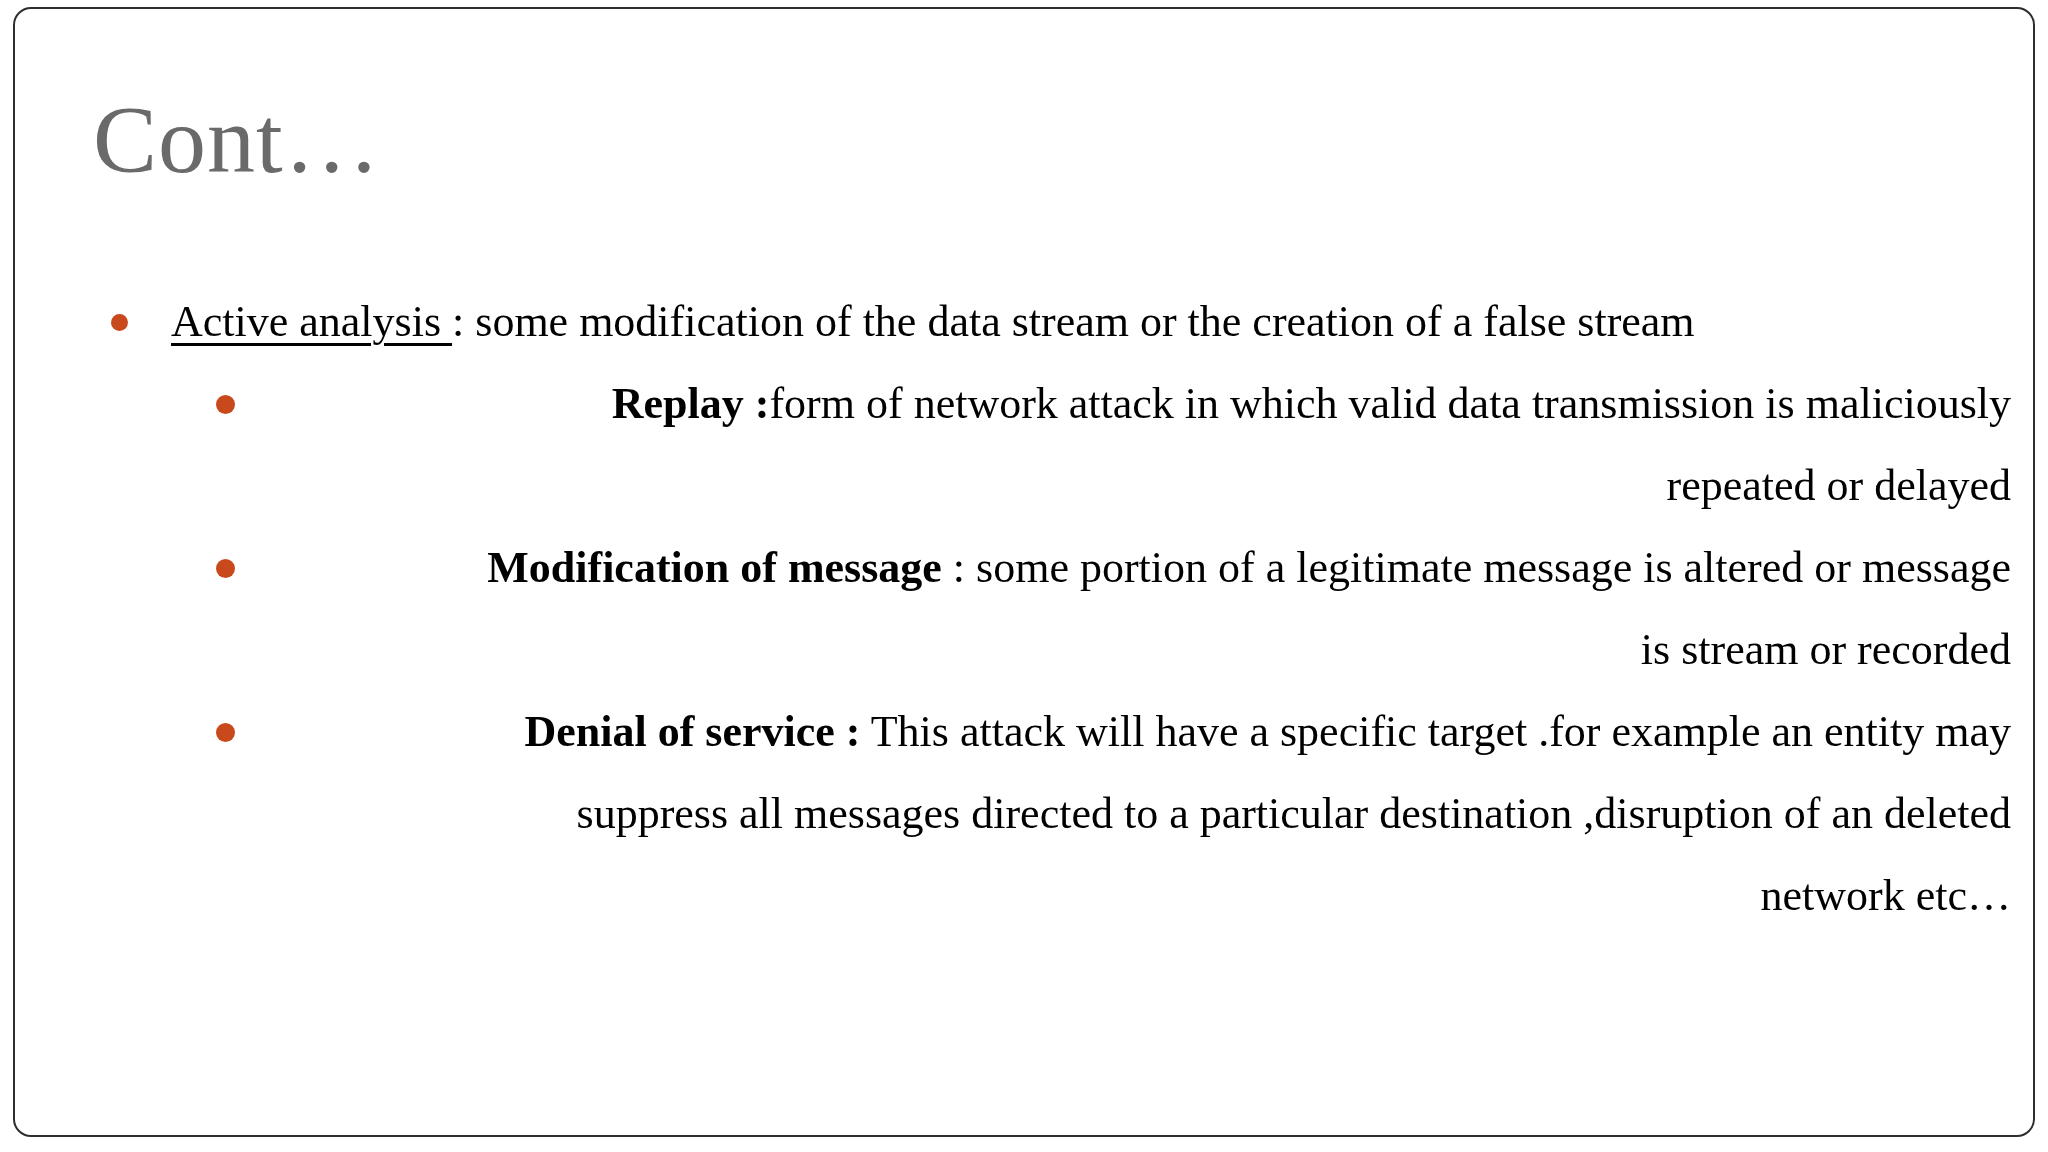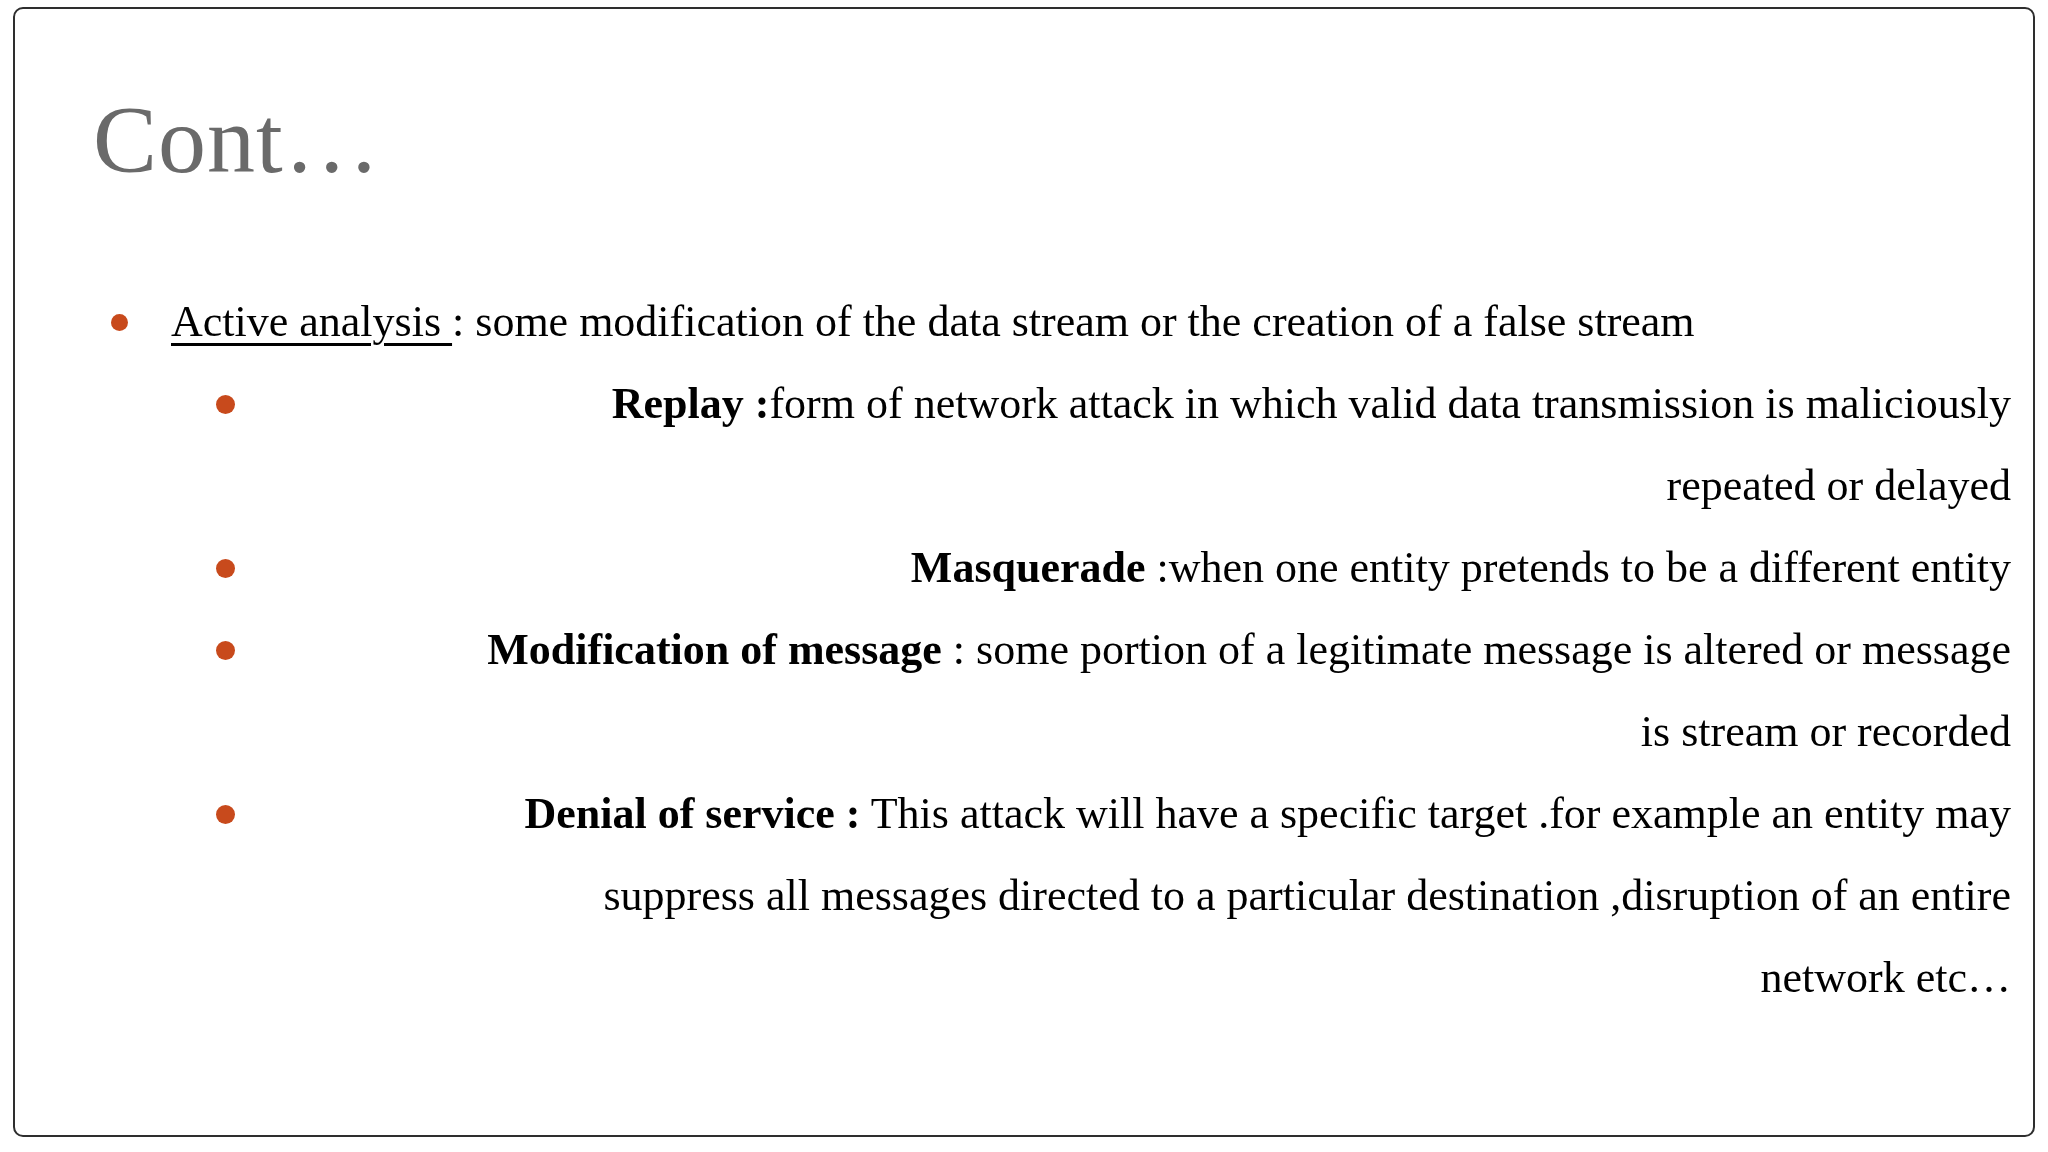--- a/index.html
+++ b/index.html
@@ -12,21 +12,21 @@
     font-family: "Liberation Serif", serif;
   }
   .slide {
     position: absolute;
     left: 13px;
     top: 7px;
     width: 2022px;
     height: 1130px;
     box-sizing: border-box;
     border: 2px solid var(--border-color, #2e2e2e);
-    border-radius: 10px;
+    border-radius: 18px;
     background: var(--bg-color, #ffffff);
   }
   .title {
     position: absolute;
     left: 78px;
     top: 78px;
     margin: 0;
     font-size: 96px;
     font-weight: normal;
     line-height: 1.1;
@@ -87,24 +87,20 @@
       <div class="row level1">
         <span class="dot"></span>
         <div class="txt"><span class="u">Active analysis </span><span>: some modification of the data stream or the creation of a false stream</span></div>
       </div>
       <div class="row level2">
         <span class="dot"></span>
         <div class="txt"><span class="b">Replay :</span><span>form of network attack in which valid data transmission is maliciously</span><br><span>repeated or delayed</span></div>
       </div>
       <div class="row level2">
         <span class="dot"></span>
-        <div class="txt"><span class="b">Masquerade</span><span> :when one entity pretends to be a different entity</span></div>
-      </div>
-      <div class="row level2">
-        <span class="dot"></span>
         <div class="txt"><span class="b">Modification of message</span><span> : some portion of a legitimate message is altered or message</span><br><span>is stream or recorded</span></div>
       </div>
       <div class="row level2">
         <span class="dot"></span>
-        <div class="txt"><span class="b">Denial of service :</span><span> This attack will have a specific target .for example an entity may</span><br><span>suppress all messages directed to a particular destination ,disruption of an entire</span><br><span>network etc…</span></div>
+        <div class="txt"><span class="b">Denial of service :</span><span> This attack will have a specific target .for example an entity may</span><br><span>suppress all messages directed to a particular destination ,disruption of an deleted</span><br><span>network etc…</span></div>
       </div>
     </div>
 </div>
 
 </body></html>

